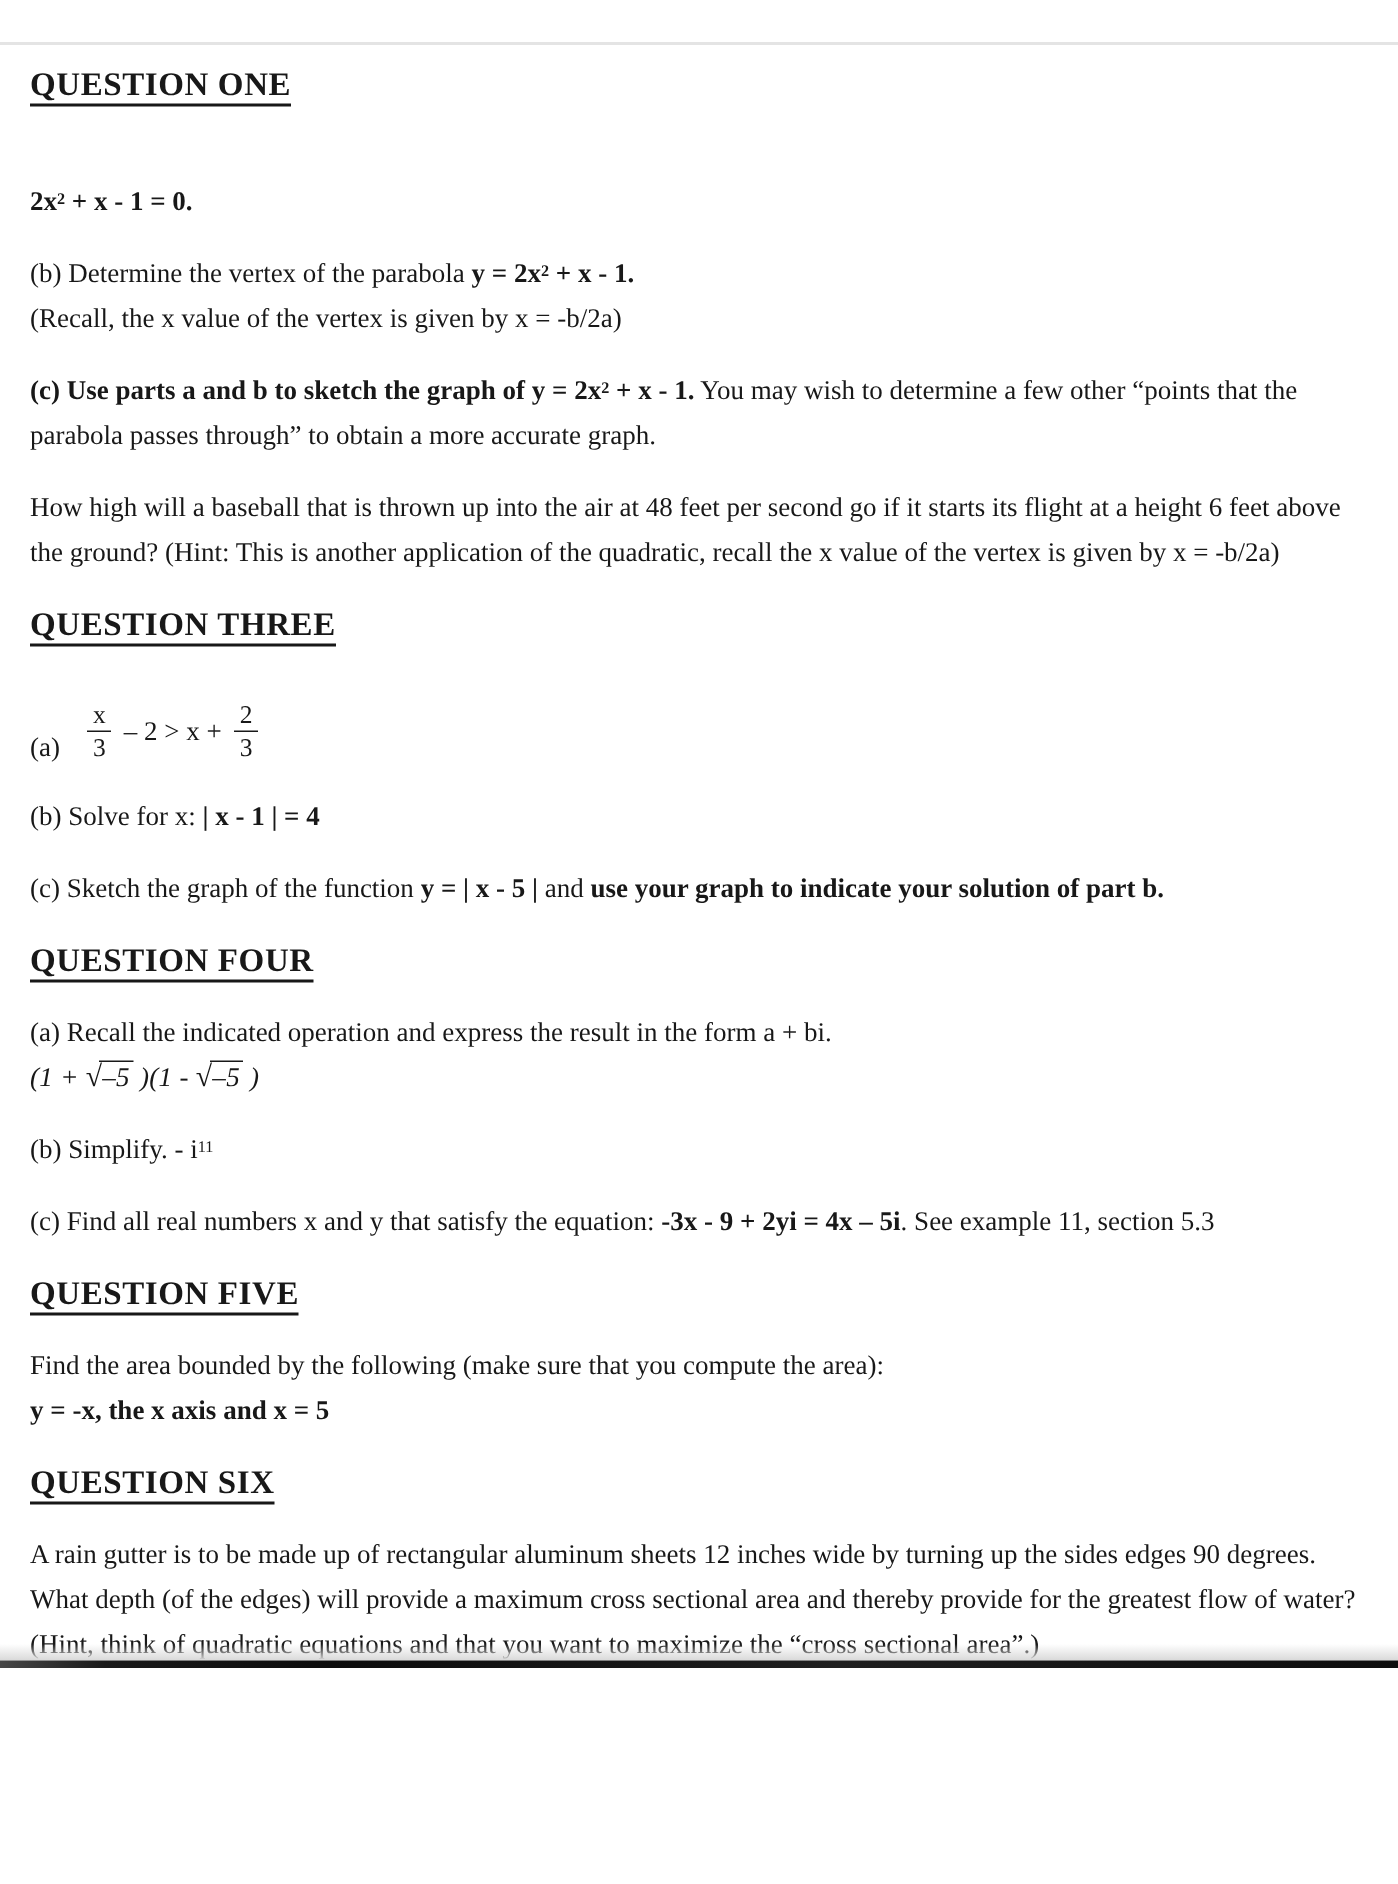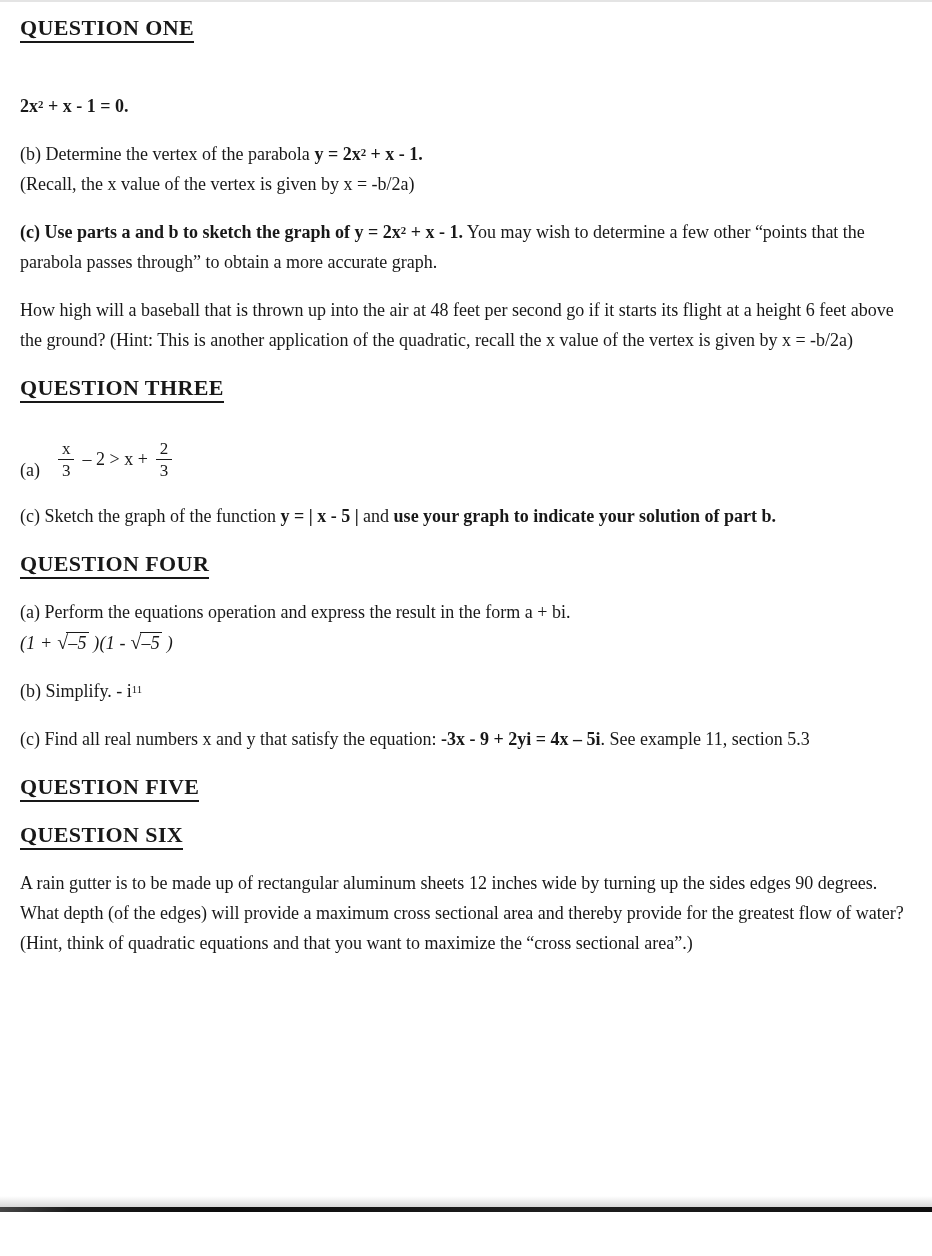--- a/index.html
+++ b/index.html
@@ -4,23 +4,24 @@
 <style>
   :root{
     --bg:#ffffff; --ink:#181818; --edge:#e4e4e4; --bar-light:#d9d9d9;
   }
   html,body{margin:0;padding:0;}
   body{
     width:932px;height:1256px;overflow:hidden;
     background:var(--bg);
   }
   .page{
-    position:relative;width:932px;height:1212px;box-sizing:border-box;
+    position:relative;width:932px;height:1084px;box-sizing:border-box;
     background:var(--bg);
     border-top:2px solid var(--edge);
+    margin-top:28px;
   }
   .doc{
     padding:11px 26px 0 20px;
     font-family:"Liberation Serif","DejaVu Serif",serif;
     font-size:18px;line-height:30px;color:var(--ink);
   }
   section{margin:0;padding:0;}
   .qh{
     font-size:22px;font-weight:bold;letter-spacing:0.4px;
     line-height:30px;margin:0 0 18px;
@@ -86,35 +87,40 @@
               <span class="num">x</span>
               <span class="den">3</span>
             </span>
           <span class="mid">– 2 &gt; x +</span>
           <span class="frac">
               <span class="num">2</span>
               <span class="den">3</span>
             </span>
         </span>
       </p>
+      <p class="para"><span>(b) Solve for x: </span><span class="bold">| x - 1 | = 4</span></p>
       <p class="para"><span>(c) Sketch the graph of the function </span><span class="bold">y = | x - 5 |</span><span> and </span><span class="bold">use your graph to indicate your solution of part b.</span></p>
     </section>
 
     <section>
       <h2 class="qh"><span class="hul">QUESTION FOUR</span></h2>
       <p class="para">
-        <span>(a) Perform the equations operation and express the result in the form a + bi.</span><br>
+        <span>(a) Recall the indicated operation and express the result in the form a + bi.</span><br>
         <span class="expr"><span>(1 + </span><span class="sqrt"><span class="radsign">√</span><span class="rad">–5</span></span><span> )(1 - </span><span class="sqrt"><span class="radsign">√</span><span class="rad">–5</span></span><span> )</span></span>
       </p>
       <p class="para"><span>(b) Simplify. - i</span><sup class="sup">11</sup></p>
       <p class="para"><span>(c) Find all real numbers x and y that satisfy the equation: </span><span class="bold">-3x - 9 + 2yi = 4x – 5i</span><span>. See example 11, section 5.3</span></p>
     </section>
 
     <section>
       <h2 class="qh"><span class="hul">QUESTION FIVE</span></h2>
+      <p class="para">
+        <span>Find the area bounded by the following (make sure that you compute the area):</span><br>
+        <span class="bold">y = -x, the x axis and x = 5</span>
+      </p>
     </section>
 
     <section>
       <h2 class="qh"><span class="hul">QUESTION SIX</span></h2>
       <p class="para"><span>A rain gutter is to be made up of rectangular aluminum sheets 12 inches wide by turning up the sides edges 90 degrees. What depth (of the edges) will provide a maximum cross sectional area and thereby provide for the greatest flow of water? (Hint, think of quadratic equations and that you want to maximize the “cross sectional area”.)</span></p>
     </section>
 
   </main>
 
   <div class="bottom-fade"></div>

